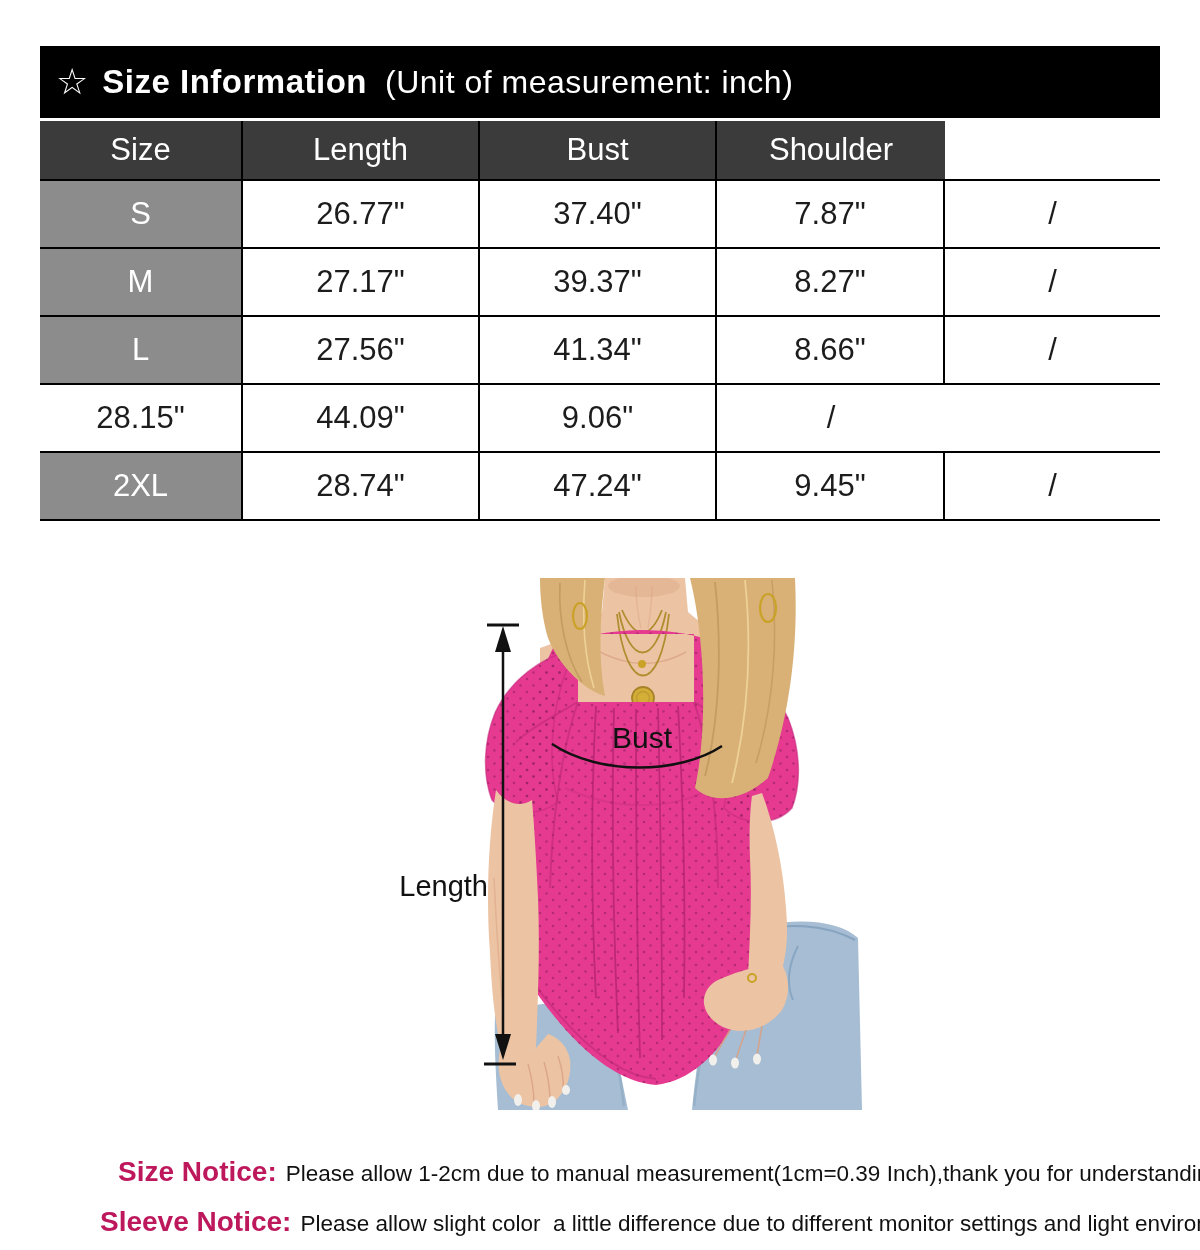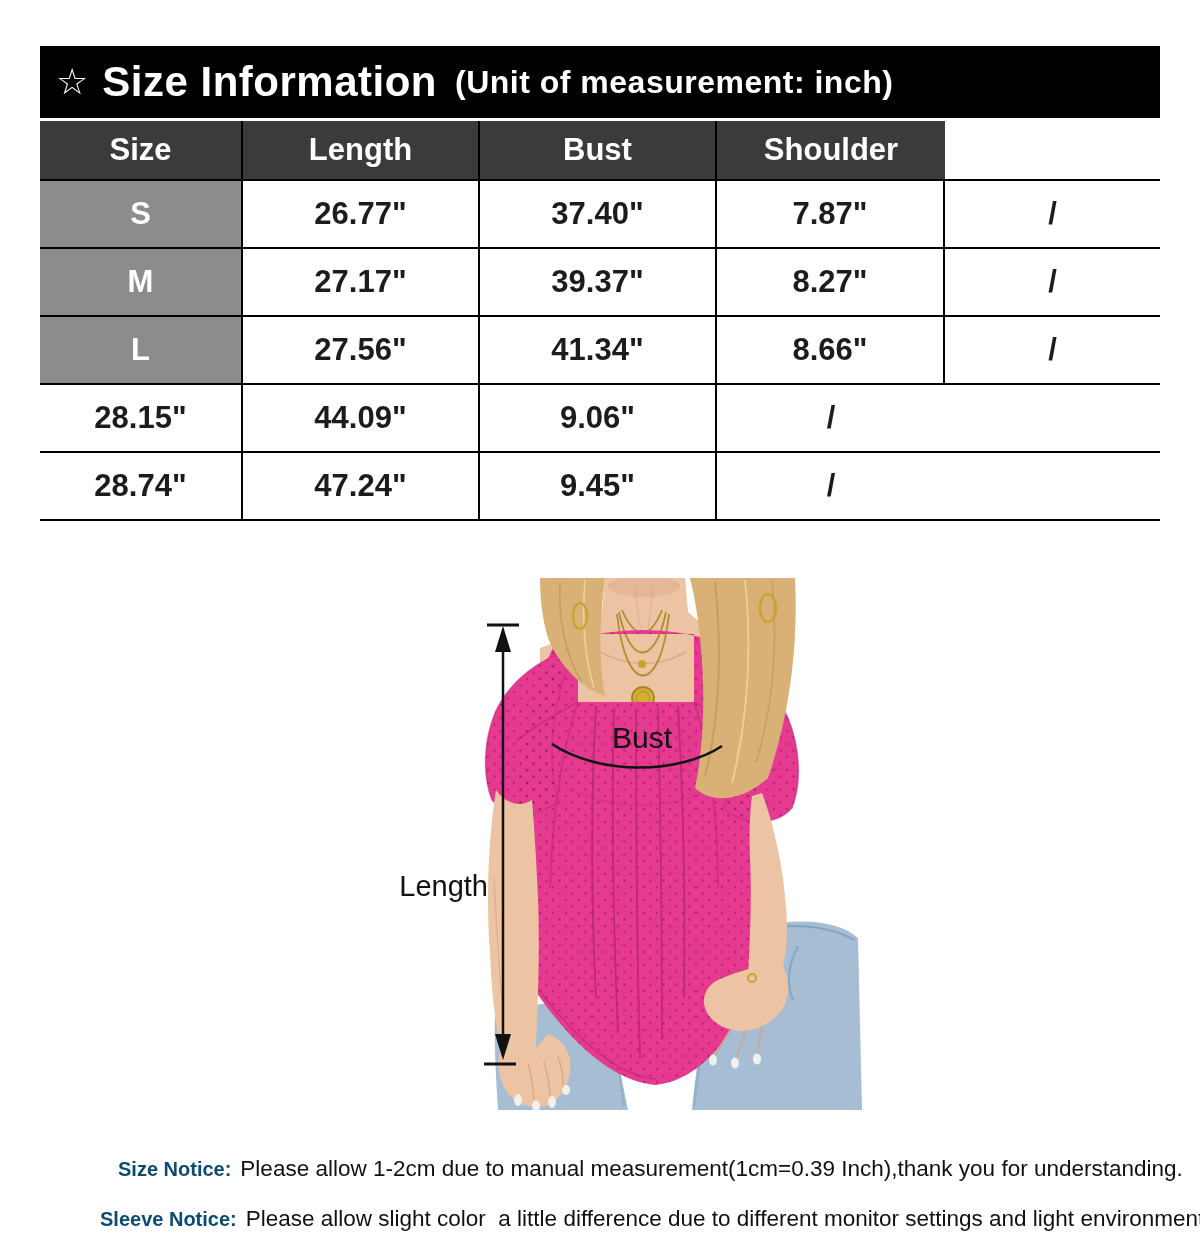--- a/index.html
+++ b/index.html
@@ -7,40 +7,40 @@
     width:1200px;height:1250px;position:relative;background:#ffffff;
     font-family:"Liberation Sans","DejaVu Sans",sans-serif;overflow:hidden;
   }
   
   .title-bar{
     position:absolute;left:40px;top:46px;width:1120px;height:72px;
     background:#000;color:#fff;display:flex;align-items:center;
     padding-left:16px;box-sizing:border-box;
   }
   .title-star{font-family:"DejaVu Sans",sans-serif;font-size:36px;line-height:1;margin-right:14px;}
-  .title-main{font-size:42px;font-weight:bold;letter-spacing:.5px;text-align:right;}
-  .title-unit{font-size:32px;font-weight:bold;margin-left:18px;letter-spacing:.5px;}
+  .title-main{font-size:33px;font-weight:bold;letter-spacing:.5px;text-align:right;}
+  .title-unit{font-size:32px;font-weight:normal;margin-left:18px;letter-spacing:.5px;}
   
   .size-table{
     position:absolute;left:40px;top:121px;width:1120px;
     border-bottom:2px solid #000;box-sizing:border-box;
   }
   .t-row{display:grid;grid-template-columns:203px 237px 237px 228px 215px;}
   .t-row + .t-row{border-top:2px solid #000;}
   .t-cell{
     display:flex;align-items:center;justify-content:center;
     font-size:31px;color:#1c1c1c;box-sizing:border-box;height:66px;
-    border-right:2px solid #000;background:#fff;font-weight:bold;
+    border-right:2px solid #000;background:#fff;
   }
   .t-cell:last-child{border-right:none;}
   .t-head .t-cell{background:#3b3b3b;color:#fff;height:58px;}
   .t-cell.size-col{background:#8c8c8c;color:#fff;}
   
   .notice{position:absolute;display:flex;align-items:baseline;white-space:pre;}
-  .notice-label{color:#0c4a6e;font-weight:bold;font-size:20px;}
+  .notice-label{color:#be185d;font-weight:bold;font-size:28px;}
   .notice-text{color:#111;font-size:22.5px;margin-left:9px;}
   .notice-1{left:118px;top:1156px;}
   .notice-2{left:100px;top:1206px;}
   
   .photo{position:absolute;left:400px;top:578px;width:640px;height:532px;}
   svg text{font-family:"Liberation Sans","DejaVu Sans",sans-serif;}
 </style>
 </head>
 <body>
 
@@ -78,20 +78,21 @@
     <div class="t-cell">8.66"</div>
     <div class="t-cell">/</div>
   </div>
   <div class="t-row">
     <div class="t-cell">28.15"</div>
     <div class="t-cell">44.09"</div>
     <div class="t-cell">9.06"</div>
     <div class="t-cell">/</div>
   </div>
   <div class="t-row">
+    <div class="t-cell size-col">2XL</div>
     <div class="t-cell">28.74"</div>
     <div class="t-cell">47.24"</div>
     <div class="t-cell">9.45"</div>
     <div class="t-cell">/</div>
   </div>
 </div>
 
 <svg class="photo" viewBox="0 0 640 532" aria-hidden="true">
   <defs>
     <pattern id="eyelet" width="13" height="13" patternUnits="userSpaceOnUse">

